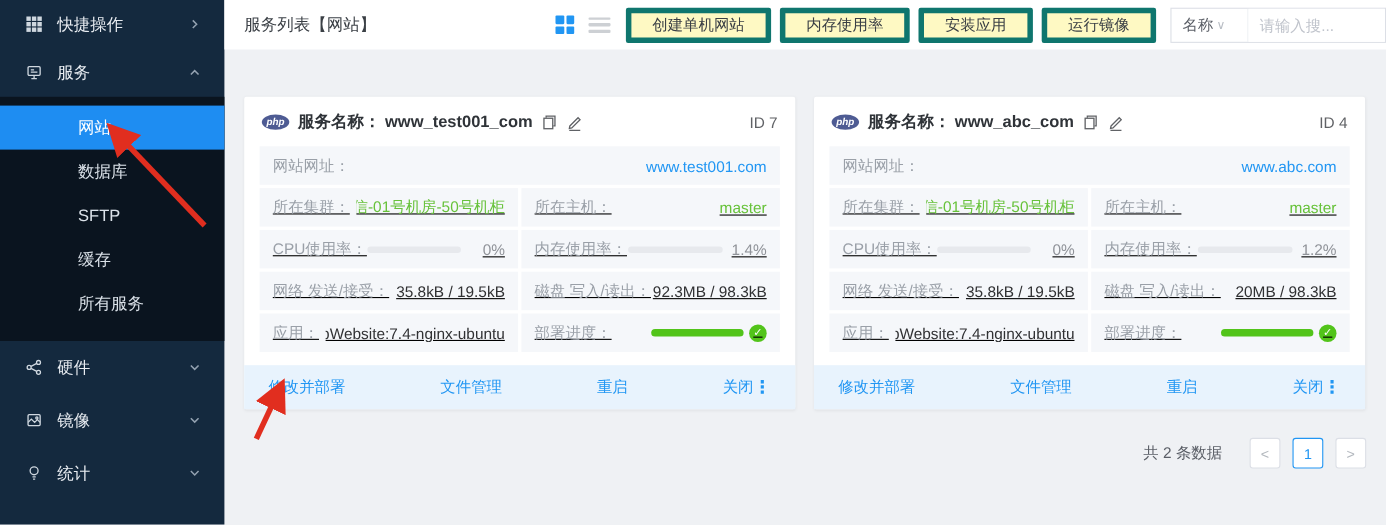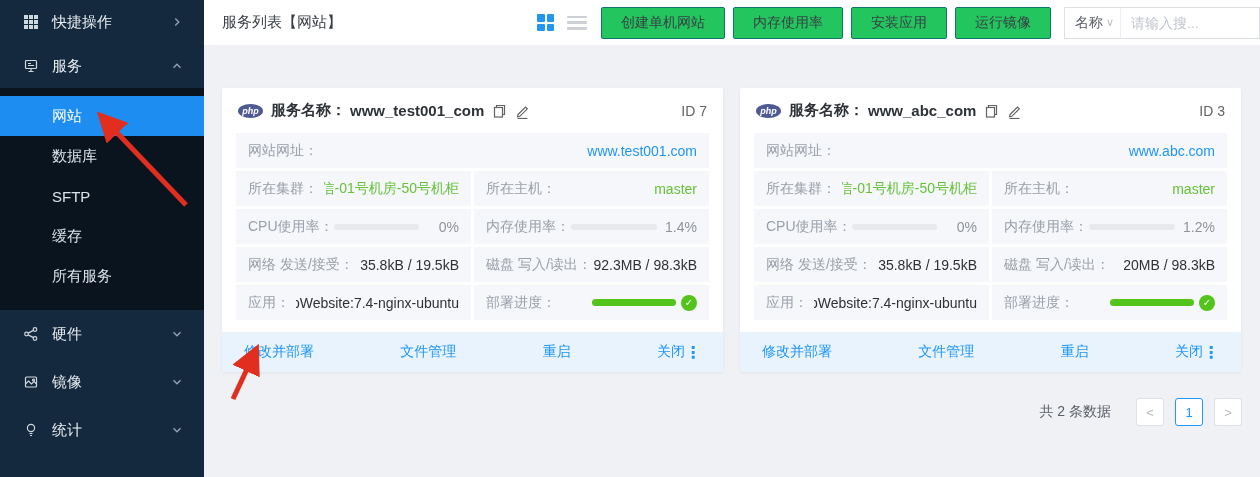--- a/index.html
+++ b/index.html
@@ -6,55 +6,55 @@
   html,body { width:1260px; height:477px; overflow:hidden; }
   body { font-family:"Liberation Sans","DejaVu Sans",sans-serif; background:#eff1f4; position:relative; display:flex; }
 
   
   .sidebar { width:204px; height:477px; background:#14293e; flex:none; display:flex; flex-direction:column; color:#fff; }
   .side-item { height:44px; display:flex; align-items:center; padding:0 20px 0 22px; font-size:15px; color:#e9edf2; cursor:pointer; }
   .side-item .lbl { margin-left:13px; flex:1; }
   .side-icon { width:17px; height:17px; display:inline-flex; align-items:center; justify-content:center; flex:none; }
   .chev { width:14px; height:14px; flex:none; }
   .submenu { background:#0a141f; padding:8px 0 14px; }
-  .sub-item { height:40px; display:flex; align-items:center; padding-left:52px; font-size:15px; color:#dbe2e9; cursor:pointer; }
+  .sub-item { height:40px; display:flex; align-items:center; padding-left:71px; font-size:15px; color:#dbe2e9; cursor:pointer; }
   .sub-item.active { background:#1e8df2; color:#fff; }
   .group-list .side-item { height:48px; }
 
   
   .main { flex:1; display:flex; flex-direction:column; min-width:0;gap:28px; }
   .topbar { height:45px; background:#fff; display:flex; align-items:center; padding:0 0 0 18px; flex:none; }
   .page-title { font-size:15px; color:#3a3f45; flex:none; }
   .topbar-right { margin-left:auto; display:flex; align-items:center; }
   .view-toggle { display:flex; align-items:center; margin-right:14px; }
   .icon-grid4 { width:17px; height:17px; display:grid; grid-template-columns:1fr 1fr; gap:2px; cursor:pointer; }
   .icon-grid4 i { background:#2196f3; border-radius:1px; }
   .icon-list { width:20px; height:14px; display:flex; flex-direction:column; justify-content:space-between; margin-left:13px; cursor:pointer; }
   .icon-list i { height:2.5px; background:#cdd0d4; border-radius:1px; }
-  .tb-btn { height:32px; background:#22c55e; border:1px solid #0f766e; border-radius:2px; padding:0 19px; font-size:14px; color:#3a3f45; margin-right:8px; cursor:pointer; font-family:inherit; }
+  .tb-btn { height:32px; background:#fef9c3; border:5px solid #0f766e; border-radius:2px; padding:0 19px; font-size:14px; color:#3a3f45; margin-right:8px; cursor:pointer; font-family:inherit; }
   .filter-box { height:32px; border:1px solid #dcdfe6; border-left:1px solid #dcdfe6; display:flex; align-items:center; background:#fff; width:196px; flex:none; margin-left:5px; }
-  .filter-field { display:flex; align-items:center; padding:0 6px 0 10px; font-size:14px; color:#5a5e66; border-right:1px solid #ebeef2; height:100%; cursor:pointer; flex:none; }
+  .filter-field { display:flex; align-items:center; padding:0 20px 0 10px; font-size:14px; color:#5a5e66; border-right:1px solid #ebeef2; height:100%; cursor:pointer; flex:none; }
   .filter-field .arrow { color:#b9bec5; font-size:11px; margin-left:3px; }
   .filter-box input { border:none; outline:none; flex:1; min-width:0; height:100%; padding:0 10px; font-size:14px; color:#333; font-family:inherit; }
   .filter-box input::placeholder { color:#c0c4cc; }
 
   .content { flex:1; padding:15px 18px 0; position:relative; }
   .cards { display:flex; gap:17px; }
 
   
   .card { width:501px; background:#fff; border-radius:2px; box-shadow:0 1px 3px rgba(0,0,0,.06); flex:none; }
   .card-header { height:45px; display:flex; align-items:center; padding:0 16px; }
   .php-badge { background:#4e5b93; color:#fff; font-size:9px; font-style:italic; font-weight:bold; border-radius:50%; width:25px; height:14px; display:inline-flex; align-items:center; justify-content:center; flex:none; }
   .svc-label { margin-left:8px; font-size:15px; color:#2f3338; font-weight:bold; }
   .svc-name { margin-left:4px; font-size:15px; color:#2f3338; font-weight:bold; }
   .hdr-icon { margin-left:8px; cursor:pointer; display:inline-flex; }
   .card-id { margin-left:auto; font-size:14px; color:#606266; }
 
   .row { margin:0 14px 3px; background:#f5f7fa; height:35px; display:flex; align-items:center; padding:0 12px; font-size:14px; }
-  .row2 { margin:0 14px 3px; display:grid; grid-template-columns:1fr 1fr; gap:3px; }
+  .row2 { margin:0 14px 3px; display:grid; grid-template-columns:1fr 1fr; gap:3px;text-decoration:underline; }
   .row2 .cell { background:#f5f7fa; height:35px; display:flex; align-items:center; padding:0 12px; font-size:14px; min-width:0; }
   .lab { color:#9aa0a8; flex:none; }
   .val-right { margin-left:auto; text-align:right; }
   .link-blue { color:#2196f3; cursor:pointer; }
   .green { color:#67c23a; }
   .dark { color:#303133; }
   .gray { color:#909399; }
   .clip { flex:1; min-width:0; display:flex; justify-content:flex-end; overflow:hidden; margin-left:6px; }
   .clip span { white-space:nowrap; flex:none; }
 
@@ -331,21 +331,21 @@
               </svg>
             </span>
           <span class="hdr-icon">
               <svg width="15" height="16" viewBox="0 0 15 16">
                 <g stroke="#606266" fill="none" stroke-width="1.2">
                   <path d="M3 11.5L10.5 4l1.8 1.8L4.8 13.3 2.6 13.7z"></path>
                   <path d="M2.5 15.5h10"></path>
                 </g>
               </svg>
             </span>
-          <span class="card-id">ID 3</span>
+          <span class="card-id">ID 4</span>
         </div>
 
         <div class="row">
           <span class="lab">网站网址：</span>
           <span class="val-right link-blue">www.abc.com</span>
         </div>
 
         <div class="row2">
           <div class="cell">
             <span class="lab">所在集群：</span>

